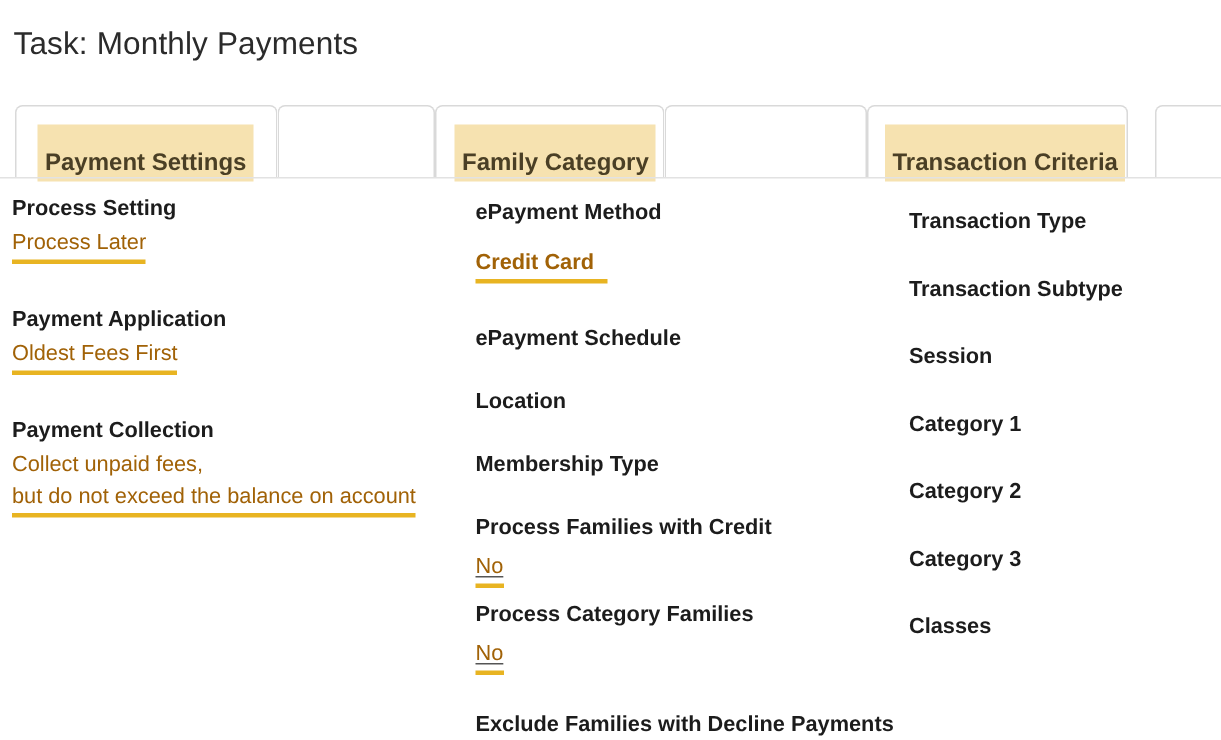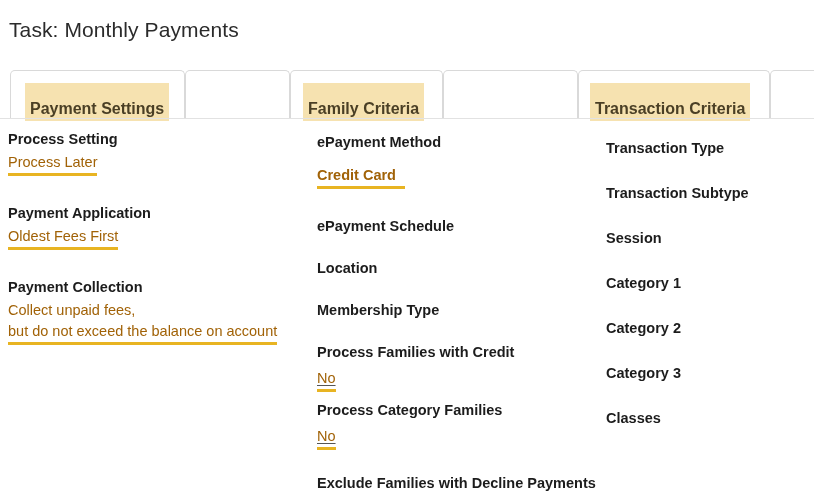--- a/index.html
+++ b/index.html
@@ -134,26 +134,26 @@
 
 <div class="tab-strip">
 
   <div class="tab" style="left:10px;width:175px;">
     <span class="tab-label" style="left:14px;">Payment Settings</span>
   </div>
 
   <div class="tab" style="left:185px;width:105px;"></div>
 
   <div class="tab" style="left:290px;width:153px;">
-    <span class="tab-label" style="left:12px;">Family Criteria</span>
+    <span class="tab-label" style="left:12px;">Family Category</span>
   </div>
 
   <div class="tab" style="left:443px;width:135px;"></div>
 
-  <div class="tab" style="left:578px;width:192px;">
+  <div class="tab" style="left:578px;width:174px;">
     <span class="tab-label" style="left:11px;">Transaction Criteria</span>
   </div>
 
   <div class="tab" style="left:770px;width:105px;"></div>
 
 </div>
 <div class="tab-underline"></div>
 
 <div class="col col-1">
 

